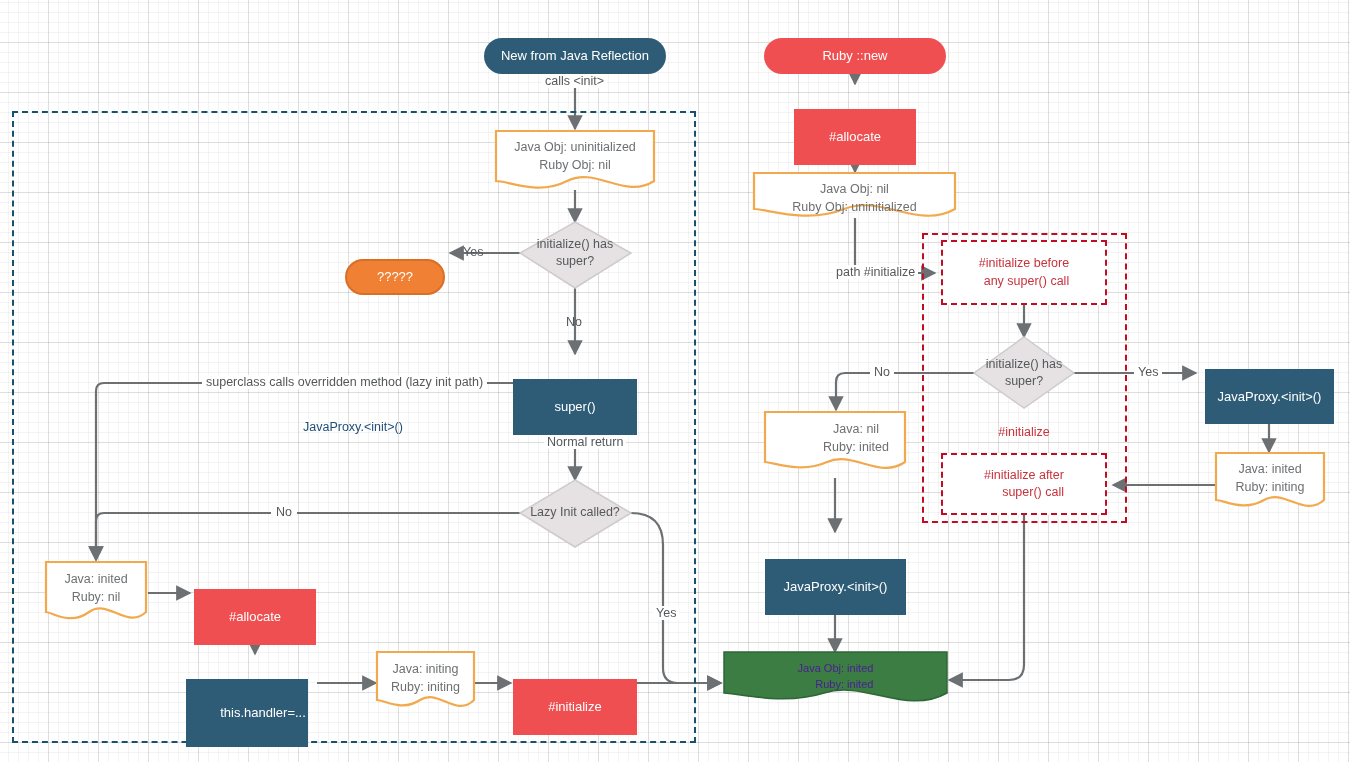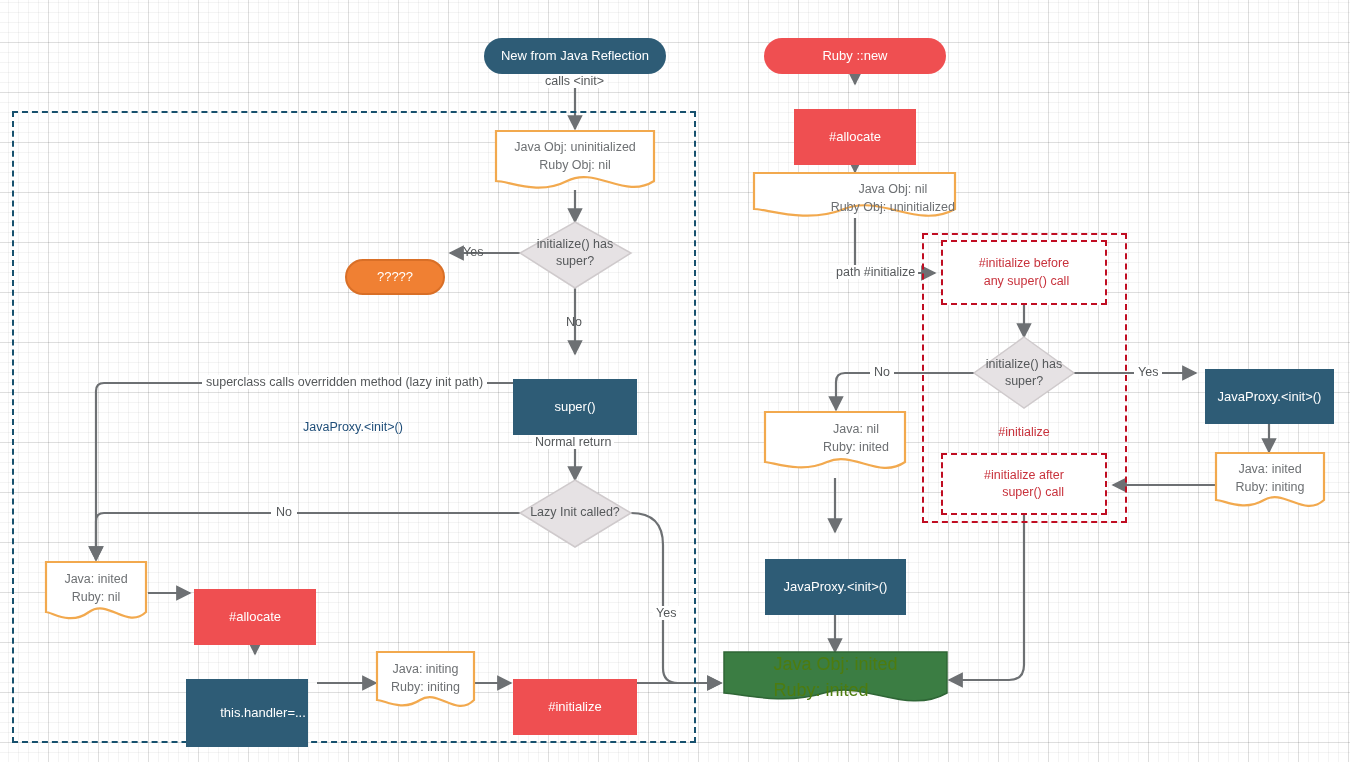--- a/index.html
+++ b/index.html
@@ -21,21 +21,21 @@
     background-position:-2px -8px,-2px -8px,-2px -8px,-2px -8px;
   }
   svg.layer{position:absolute;left:0;top:0;width:1350px;height:762px;overflow:visible;}
   .node{position:absolute;box-sizing:border-box;display:flex;align-items:center;justify-content:center;text-align:center;line-height:1.35;margin-top:24px;}
   .n-dark{background:#2e5c76;color:#ffffff;font-size:13px;}
   .n-red{background:#ef4f51;color:#ffffff;font-size:13px;}
   .n-orange-pill{background:#f08033;color:#ffffff;font-size:13px;border:2px solid #d96f27;border-radius:18px;}
   .n-term{border-radius:22px;}
   .diamond-label{position:absolute;display:flex;align-items:center;justify-content:center;text-align:center;color:#55585a;font-size:12.5px;line-height:1.4;pointer-events:none;}
   .doc-label{position:absolute;display:flex;align-items:center;justify-content:center;text-align:center;color:#6d7073;font-size:12.5px;line-height:1.45;pointer-events:none;}
-  .green-label{position:absolute;display:flex;align-items:center;justify-content:center;text-align:left;color:#4d7c0f;font-size:18px;line-height:1.45;pointer-events:none;}
+  .green-label{position:absolute;display:flex;align-items:center;justify-content:center;text-align:right;color:#4c1d95;font-size:11px;line-height:1.45;pointer-events:none;}
   .edge-label{position:absolute;color:#55585a;font-size:12.5px;background:transparent;white-space:nowrap;}
   .dashedbox{position:absolute;box-sizing:border-box;}
   .db-teal{border:2px dashed #17516e;}
   .db-red{border:2px dashed #c00d22;}
   .red-text{position:absolute;color:#c8323c;font-size:12.5px;text-align:right;line-height:1.4;display:flex;align-items:center;justify-content:center;}
   .blue-note{position:absolute;color:#1f4e79;font-size:12.5px;white-space:nowrap;}
 </style>
 </head>
 <body>
 
@@ -146,21 +146,21 @@
 <div class="edge-label" style="left:566px;top:315px;">No</div>
 
 <div class="node n-dark" style="left:513px;top:355px;width:124px;height:56px;">
   <span>super()</span>
 </div>
 
 <div class="edge-label" style="left:202px;top:375px;background:#ffffff;padding:0 4px;">superclass calls overridden method (lazy init path)</div>
 
 <div class="blue-note" style="left:303px;top:420px;">JavaProxy.&lt;init&gt;()</div>
 
-<div class="edge-label" style="left:532px;top:435px;background:#ffffff;padding:0 3px;">Normal return</div>
+<div class="edge-label" style="left:544px;top:435px;background:#ffffff;padding:0 3px;">Normal return</div>
 
 <div class="diamond-label" style="left:521px;top:503px;width:108px;height:20px;">Lazy Init called?</div>
 
 <div class="edge-label" style="left:271px;top:505px;background:#ffffff;padding:0 5px;">No</div>
 <div class="edge-label" style="left:653px;top:606px;background:#ffffff;padding:0 3px;">Yes</div>
 
 <div class="doc-label" style="left:46px;top:566px;width:100px;height:44px;">
   <span>
     <span>Java: inited</span><br>
     <span>Ruby: nil</span>
@@ -187,21 +187,21 @@
 </div>
 
 <div class="node n-red n-term" style="left:764px;top:14px;width:182px;height:36px;">
   <span>Ruby ::new</span>
 </div>
 
 <div class="node n-red" style="left:794px;top:85px;width:122px;height:56px;">
   <span>#allocate</span>
 </div>
 
-<div class="doc-label" style="left:754px;top:176px;width:201px;height:44px;justify-content:flex-end;">
+<div class="doc-label" style="left:754px;top:176px;width:201px;height:44px;">
   <span>
     <span>Java Obj: nil</span><br>
     <span>Ruby Obj: uninitialized</span>
   </span>
 </div>
 
 <div class="edge-label" style="left:833px;top:265px;background:#ffffff;padding:0 3px;">path #initialize</div>
 
 <div class="diamond-label" style="left:970px;top:350px;width:108px;height:46px;">
   <span>

